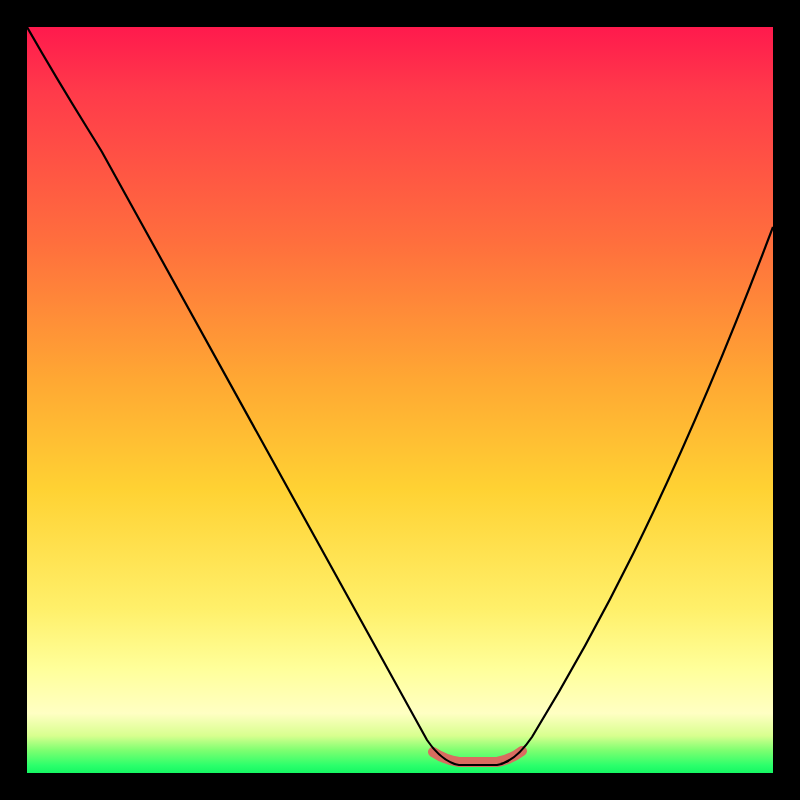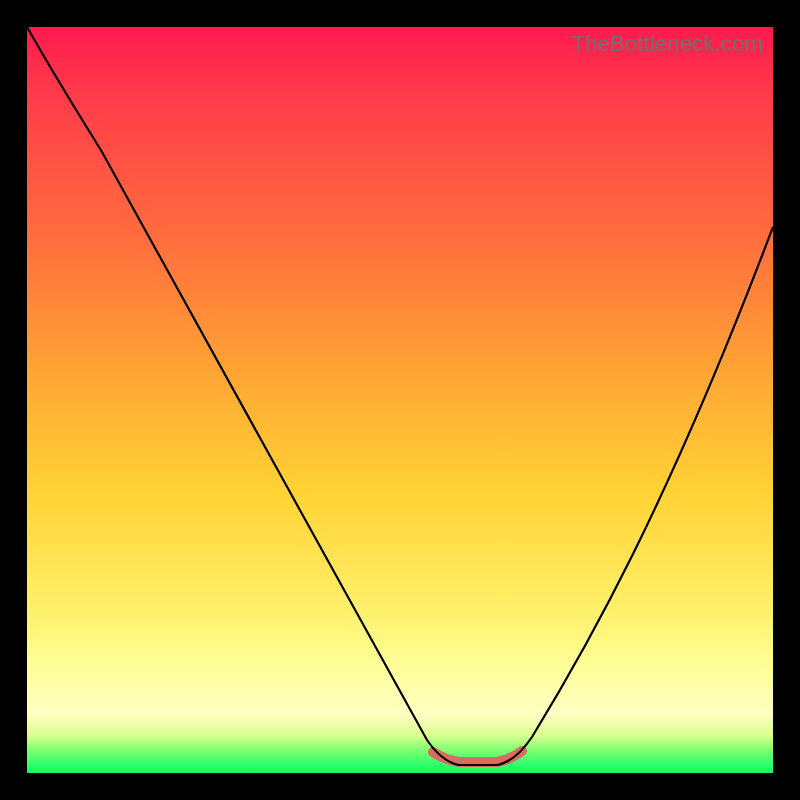--- a/index.html
+++ b/index.html
@@ -70,21 +70,20 @@
     stroke-width: 10;
     stroke-linecap: round;
   }
 </style>
 </head>
 <body>
 
 <div class="frame">
   <div class="plot">
 
-    <div class="watermark">TheBottleneck.com</div>
 
     <svg class="curve" viewBox="0 0 746 746">
 
       <path class="highlight" d="M 406,725 Q 418,733 432,735 L 470,735 Q 483,733 495,724"></path>
 
       <path class="main" d="M 0,0
                C 40,70 60,100 75,125
                L 400,713
                Q 415,735 432,738
                L 470,738

